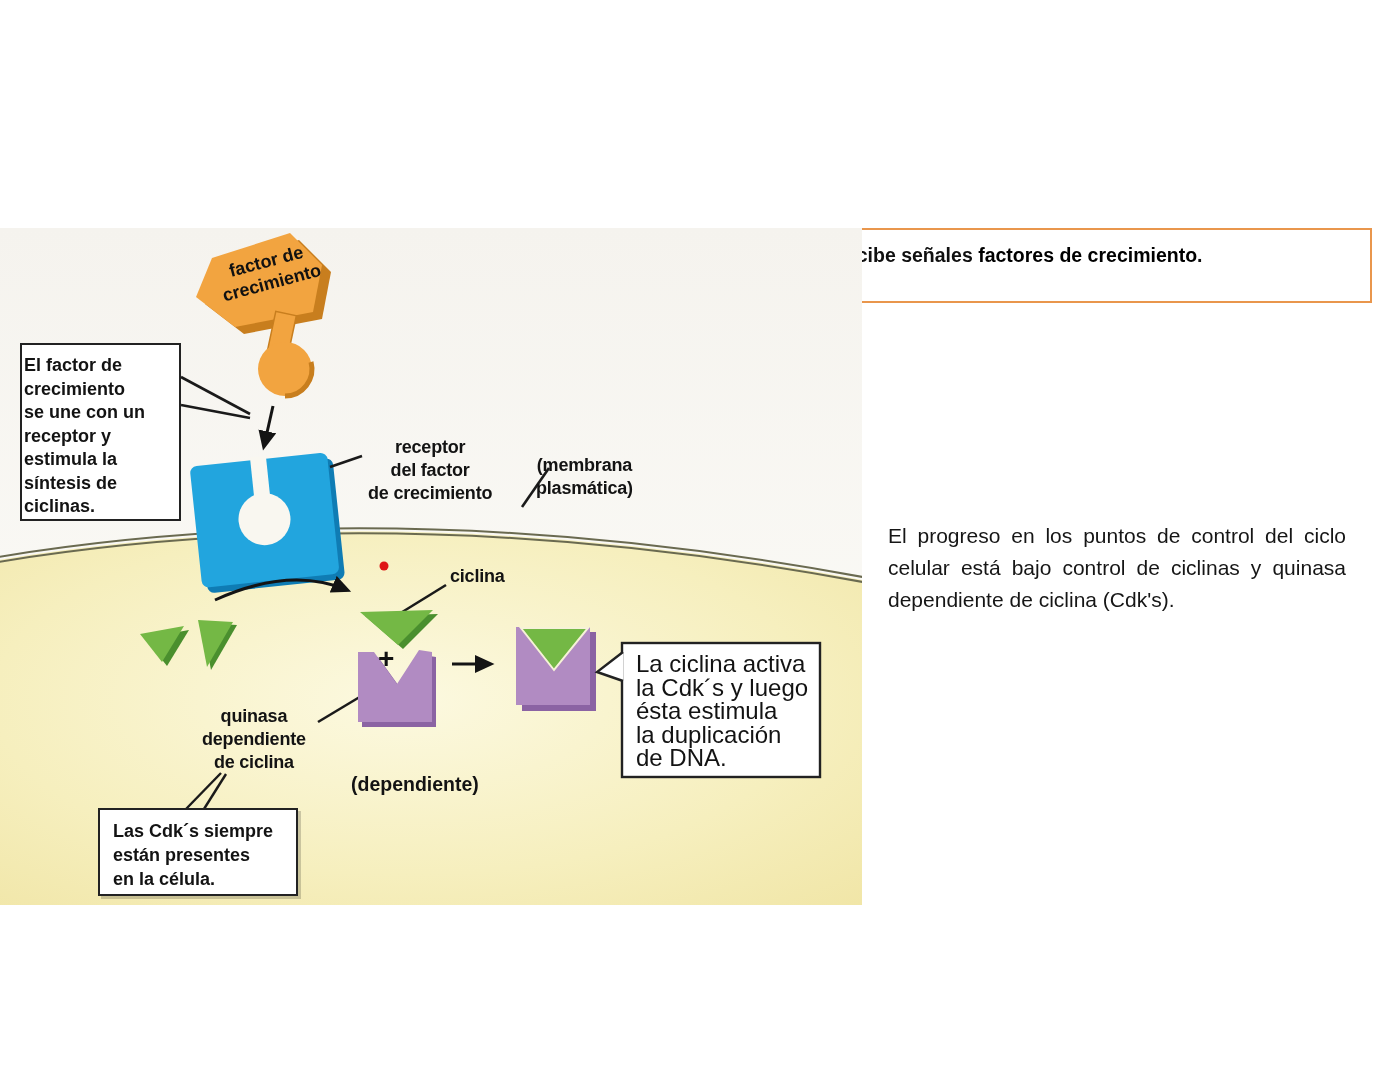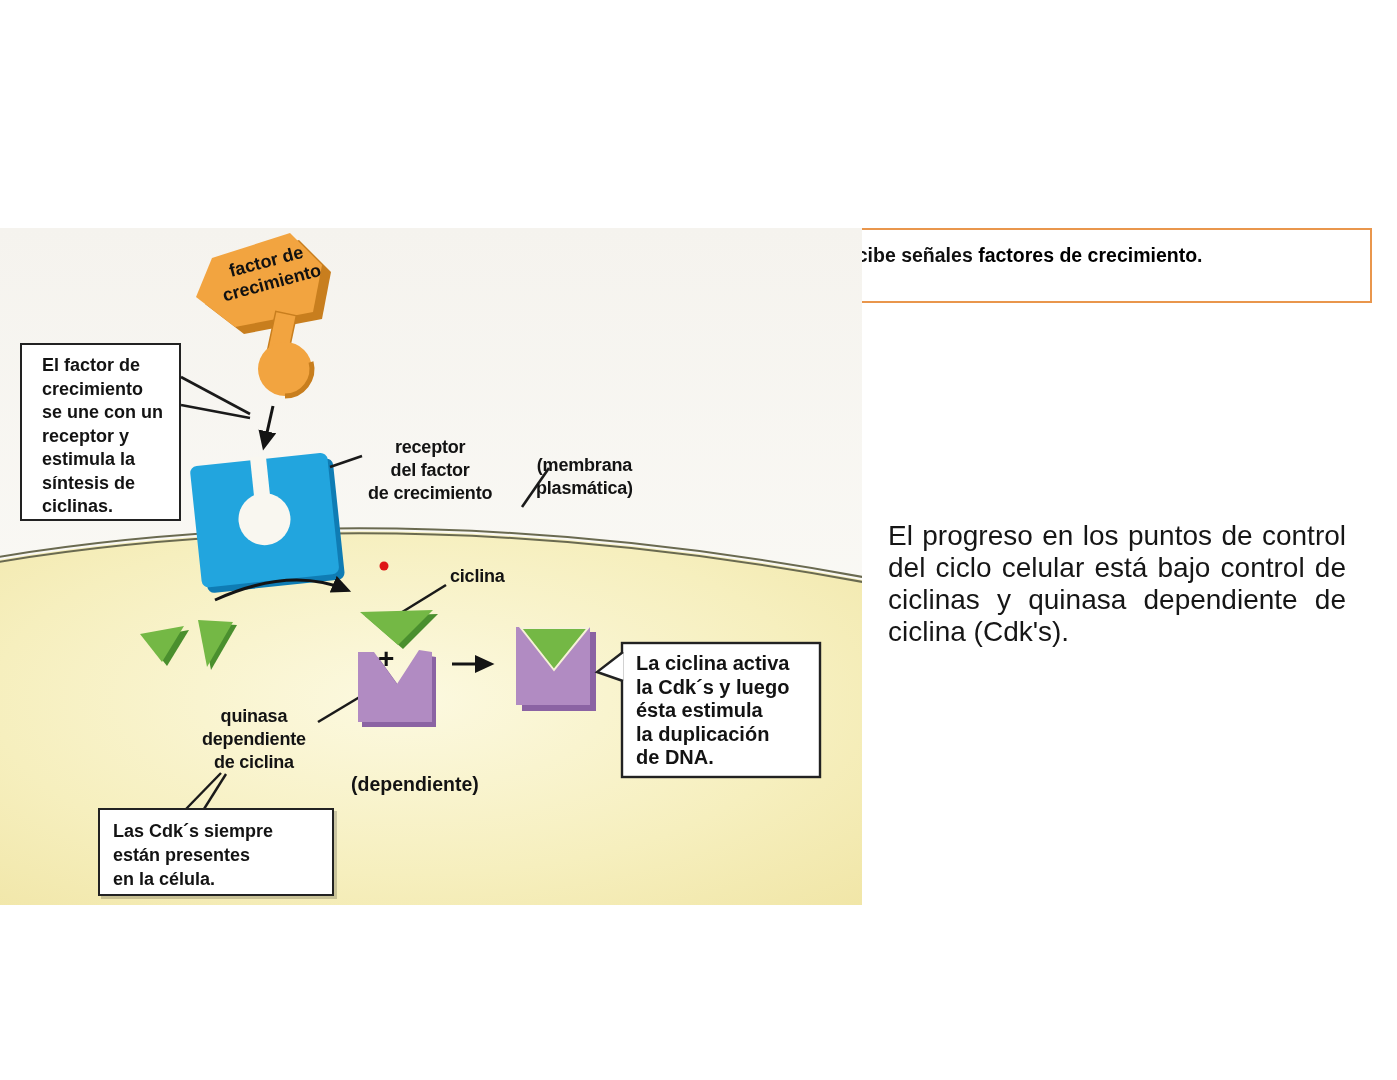--- a/index.html
+++ b/index.html
@@ -8,38 +8,38 @@
 
   
   .top-box{position:absolute;left:483px;top:228px;width:889px;height:75px;
            background:#ffffff;border:2px solid #E9964C;box-sizing:border-box;
            padding:10px 13px 0 13px;font-weight:bold;font-size:19.5px;line-height:30px;color:#101010;}
   .top-box .hl{color:#000000;}
 
   
   .right-col{position:absolute;left:888px;top:520px;width:458px;color:#161616;}
   .right-col h2{margin:0 0 8px 0;font-size:21px;line-height:26px;font-weight:bold;color:#F0742B;}
-  .right-col p{margin:0;font-size:28px;line-height:32px;text-align:justify;}
+  .right-col p{margin:0;font-size:21px;line-height:32px;text-align:justify;}
   .right-col p + p{margin-top:32px;}
 
   
   .diagram{position:absolute;left:0;top:228px;width:862px;height:677px;
            background:linear-gradient(180deg,#F5F3EE 0%,#FAF9F5 60%,#FDFCF9 100%);}
   .diagram svg{position:absolute;left:0;top:0;}
 
   .dlabel{position:absolute;font-weight:bold;color:#131313;font-size:18px;line-height:23px;
           white-space:pre-line;letter-spacing:-0.2px;text-align:center;}
   .callout{position:absolute;background:#ffffff;border:2px solid #222222;box-sizing:border-box;
            font-weight:bold;color:#131313;white-space:pre-line;}
-  .callout.box1{left:20px;top:115px;width:161px;height:178px;padding:9px 0 0 20px;
+  .callout.box1{left:20px;top:115px;width:161px;height:178px;padding:9px 0 0 2px;
                 font-size:18px;line-height:23.5px;}
-  .callout.box3{left:98px;top:580px;width:236px;height:88px;padding:9px 0 0 13px;
+  .callout.box3{left:98px;top:580px;width:200px;height:88px;padding:9px 0 0 13px;
                 font-size:18px;line-height:24px;box-shadow:3px 3px 0 rgba(0,0,0,0.18);}
-  .bubble-text{position:absolute;left:636px;top:424px;width:180px;font-weight:bold;color:#131313;
-               font-size:20px;line-height:23.5px;white-space:pre-line;}
+  .bubble-text{position:absolute;left:636px;top:424px;width:180px;font-weight:normal;color:#131313;
+               font-size:24px;line-height:23.5px;white-space:pre-line;}
   .hexlabel{position:absolute;left:196px;top:22px;width:146px;text-align:center;
             transform:rotate(-15deg);font-weight:bold;font-size:18px;line-height:22px;
             color:#111111;white-space:pre-line;}
   .plus{position:absolute;left:378px;top:415px;font-weight:bold;font-size:28px;color:#111111;}
   .cyto{position:absolute;left:351px;top:545px;font-weight:bold;font-size:19.5px;color:#131313;}
 </style>
 </head>
 <body>
 
 <div class="slide">

